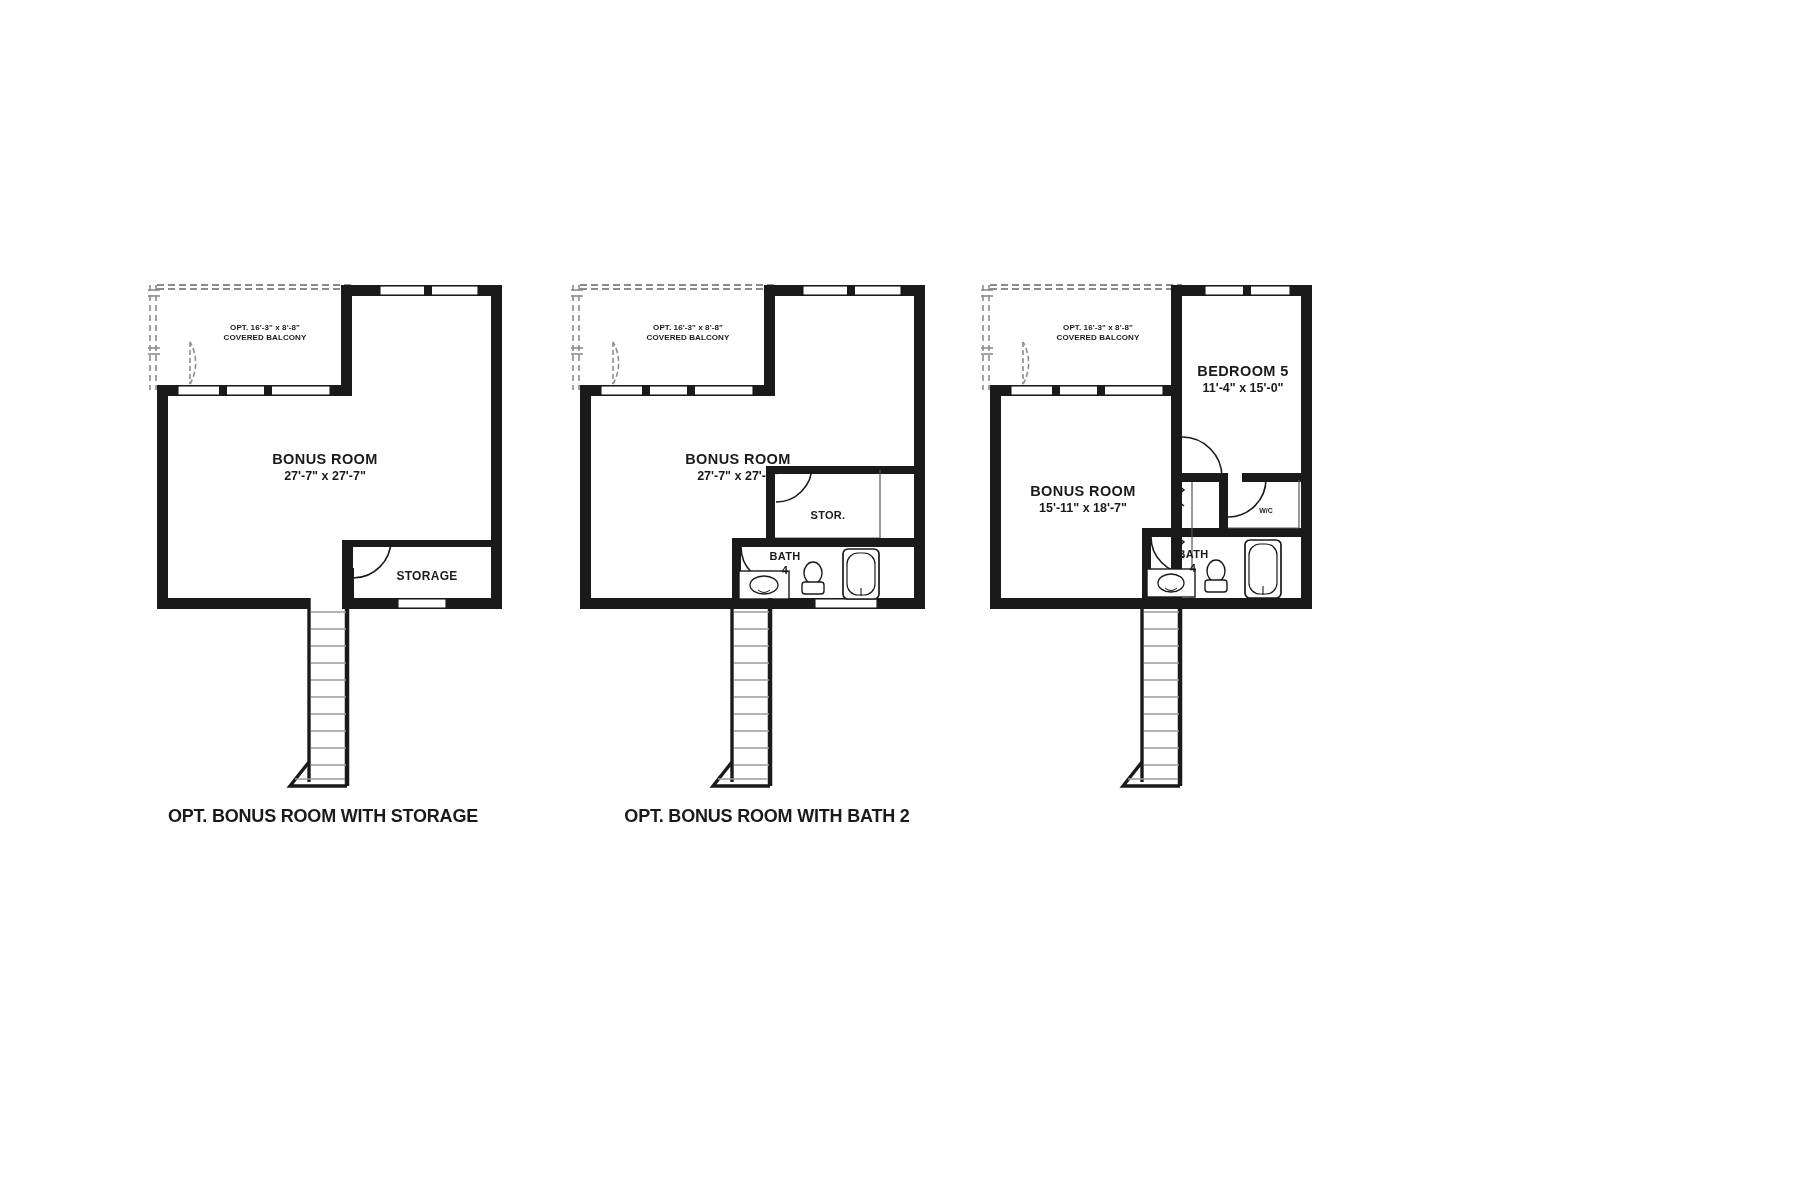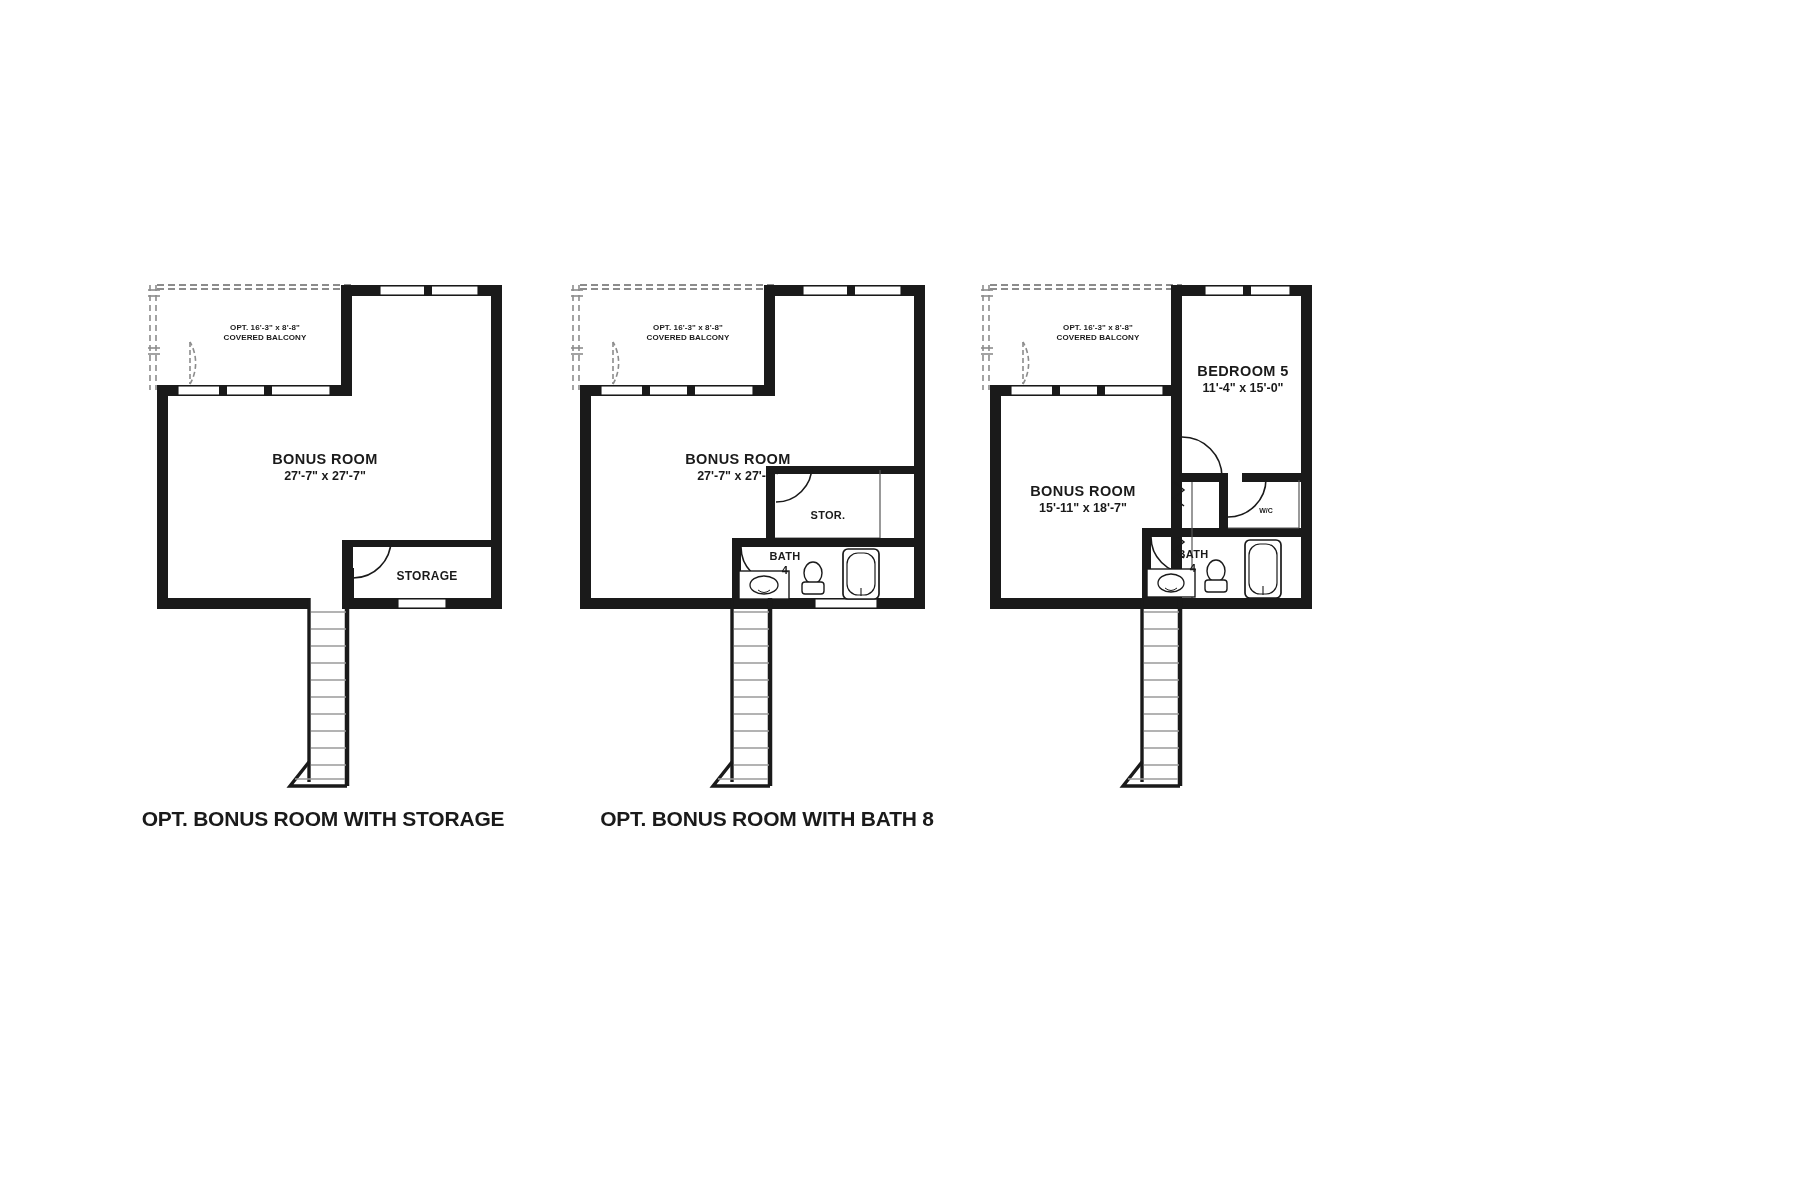--- a/index.html
+++ b/index.html
@@ -40,21 +40,21 @@
     height: 1200px;
     overflow: visible;
   }
 
   .caption {
     position: absolute;
     width: 620px;
     text-align: center;
     font-family: "Liberation Sans", sans-serif;
     font-weight: bold;
-    font-size: 21px;
+    font-size: 18px;
     letter-spacing: -0.2px;
     color: #1a1a1a;
     line-height: 1.22;
   }
   #caption-1 { left: 13px;  top: 806px; }
   #caption-2 { left: 457px; top: 806px; }
   #caption-3 { left: 845px; top: 806px; }
 
   
   text { font-family: "Liberation Sans", sans-serif; fill: #1a1a1a; }
@@ -397,17 +397,17 @@
       <text class="t-label-sm" x="308" y="558" text-anchor="middle">BATH</text>
       <text class="t-label-sm" x="308" y="572" text-anchor="middle">4</text>
     </svg>
   </div>
 
   <div class="caption" id="caption-1">
     <div>OPT. BONUS ROOM WITH STORAGE</div>
   </div>
 
   <div class="caption" id="caption-2">
-    <div>OPT. BONUS ROOM WITH BATH 8</div>
+    <div>OPT. BONUS ROOM WITH BATH 2</div>
   </div>
 
 
 </div>
 
 </body></html>

